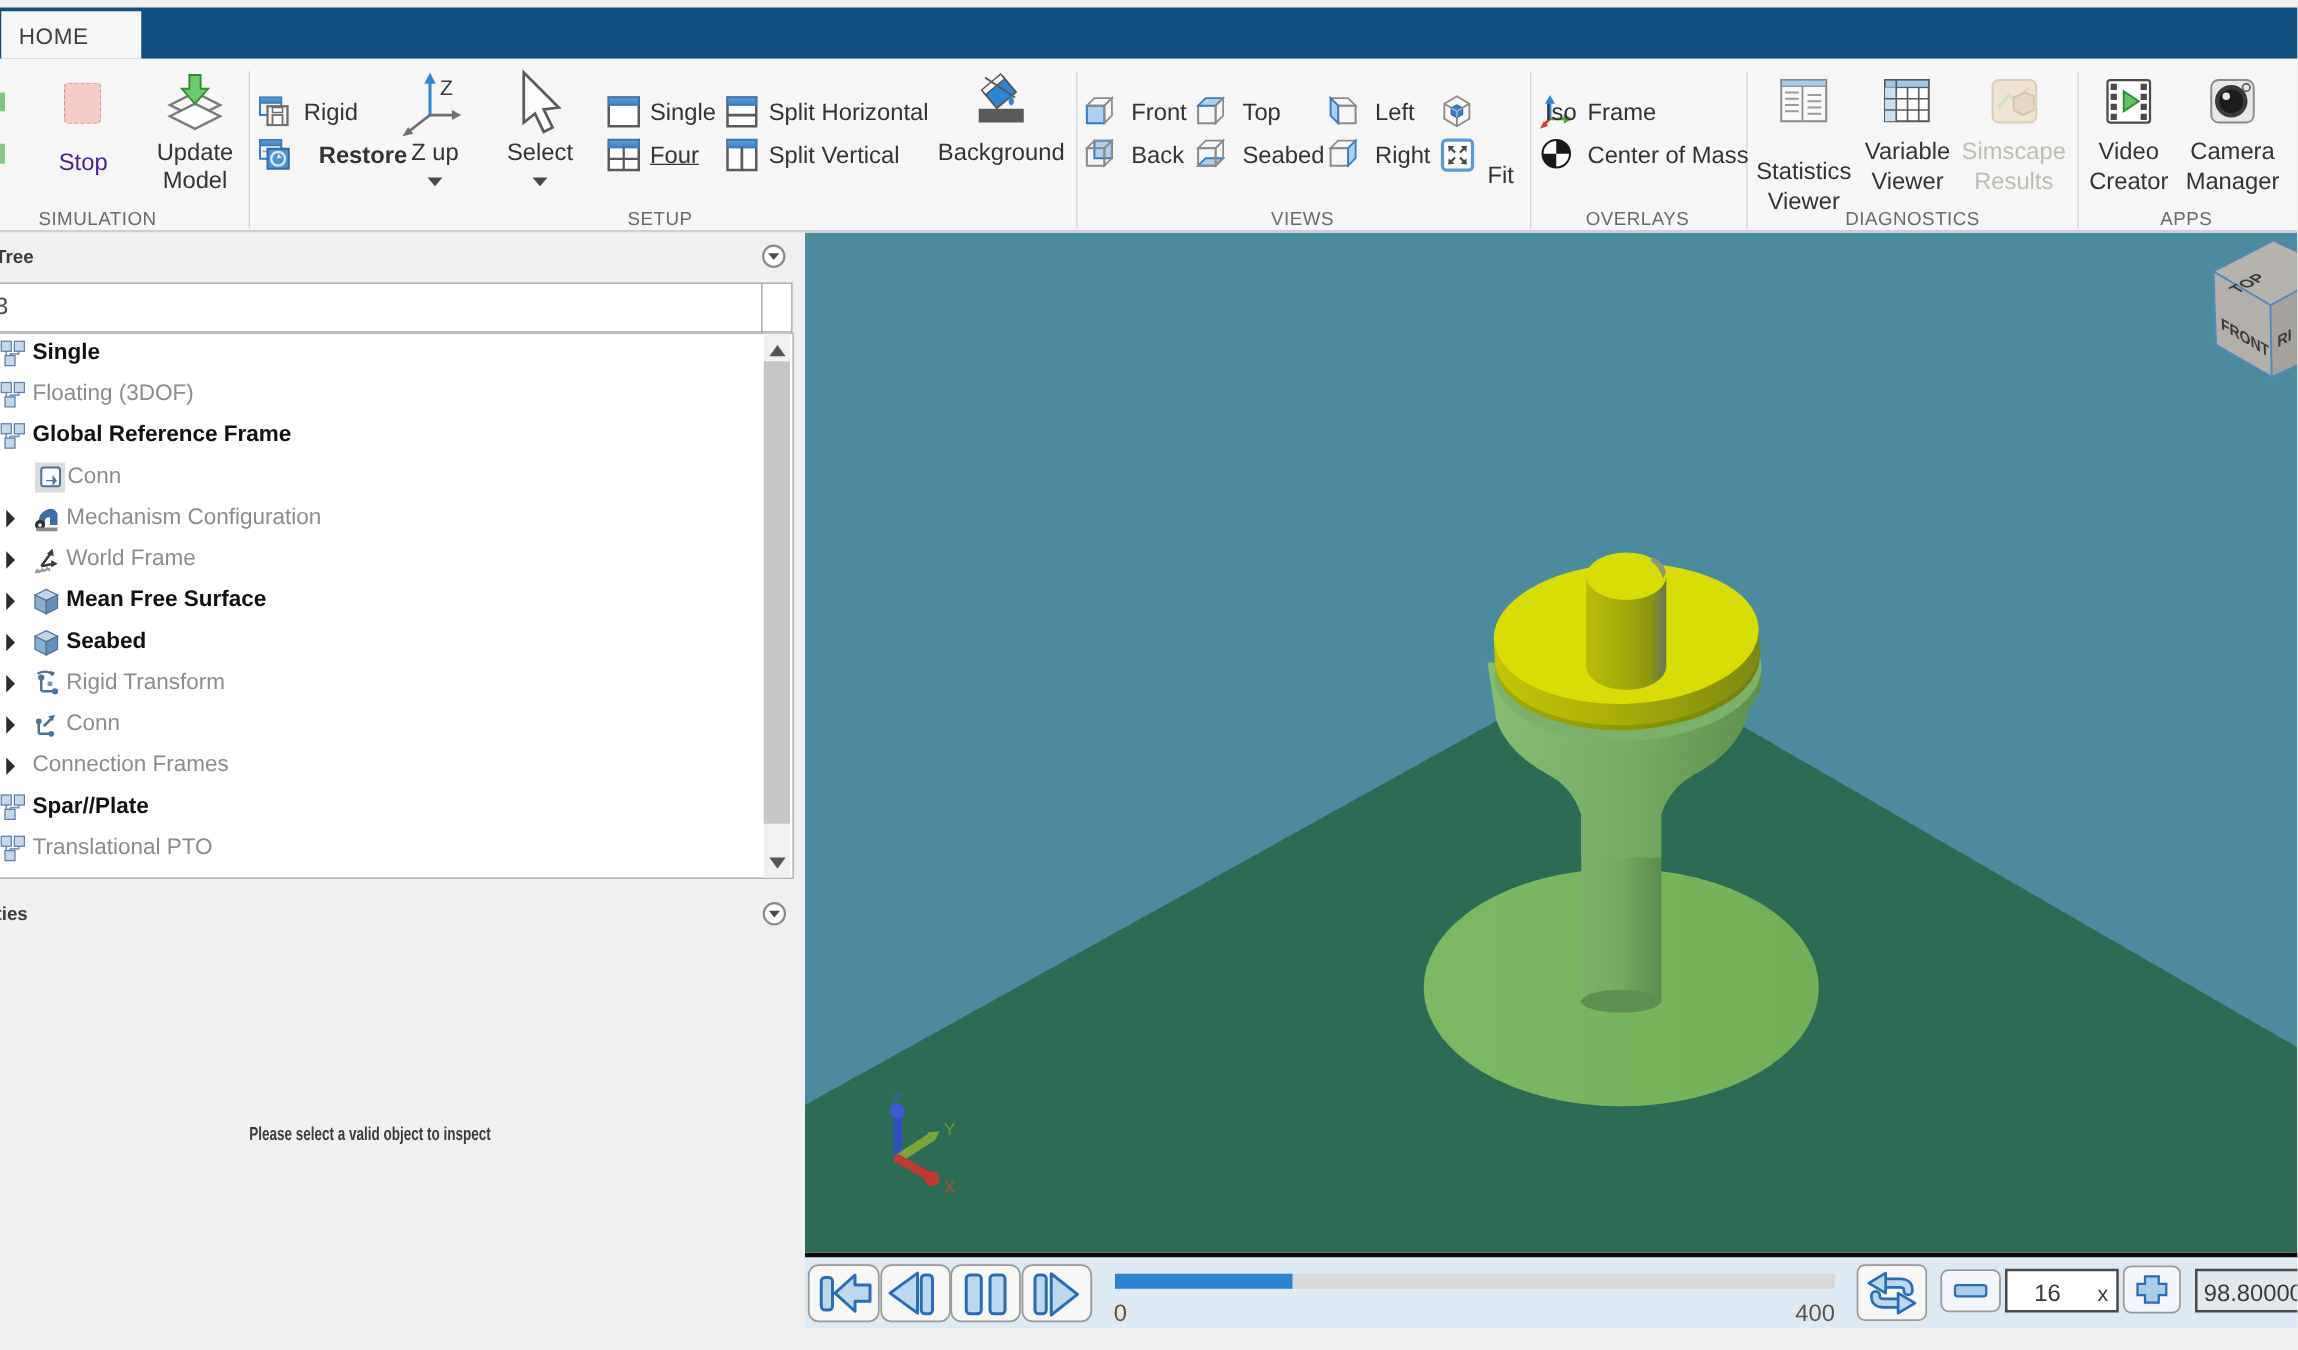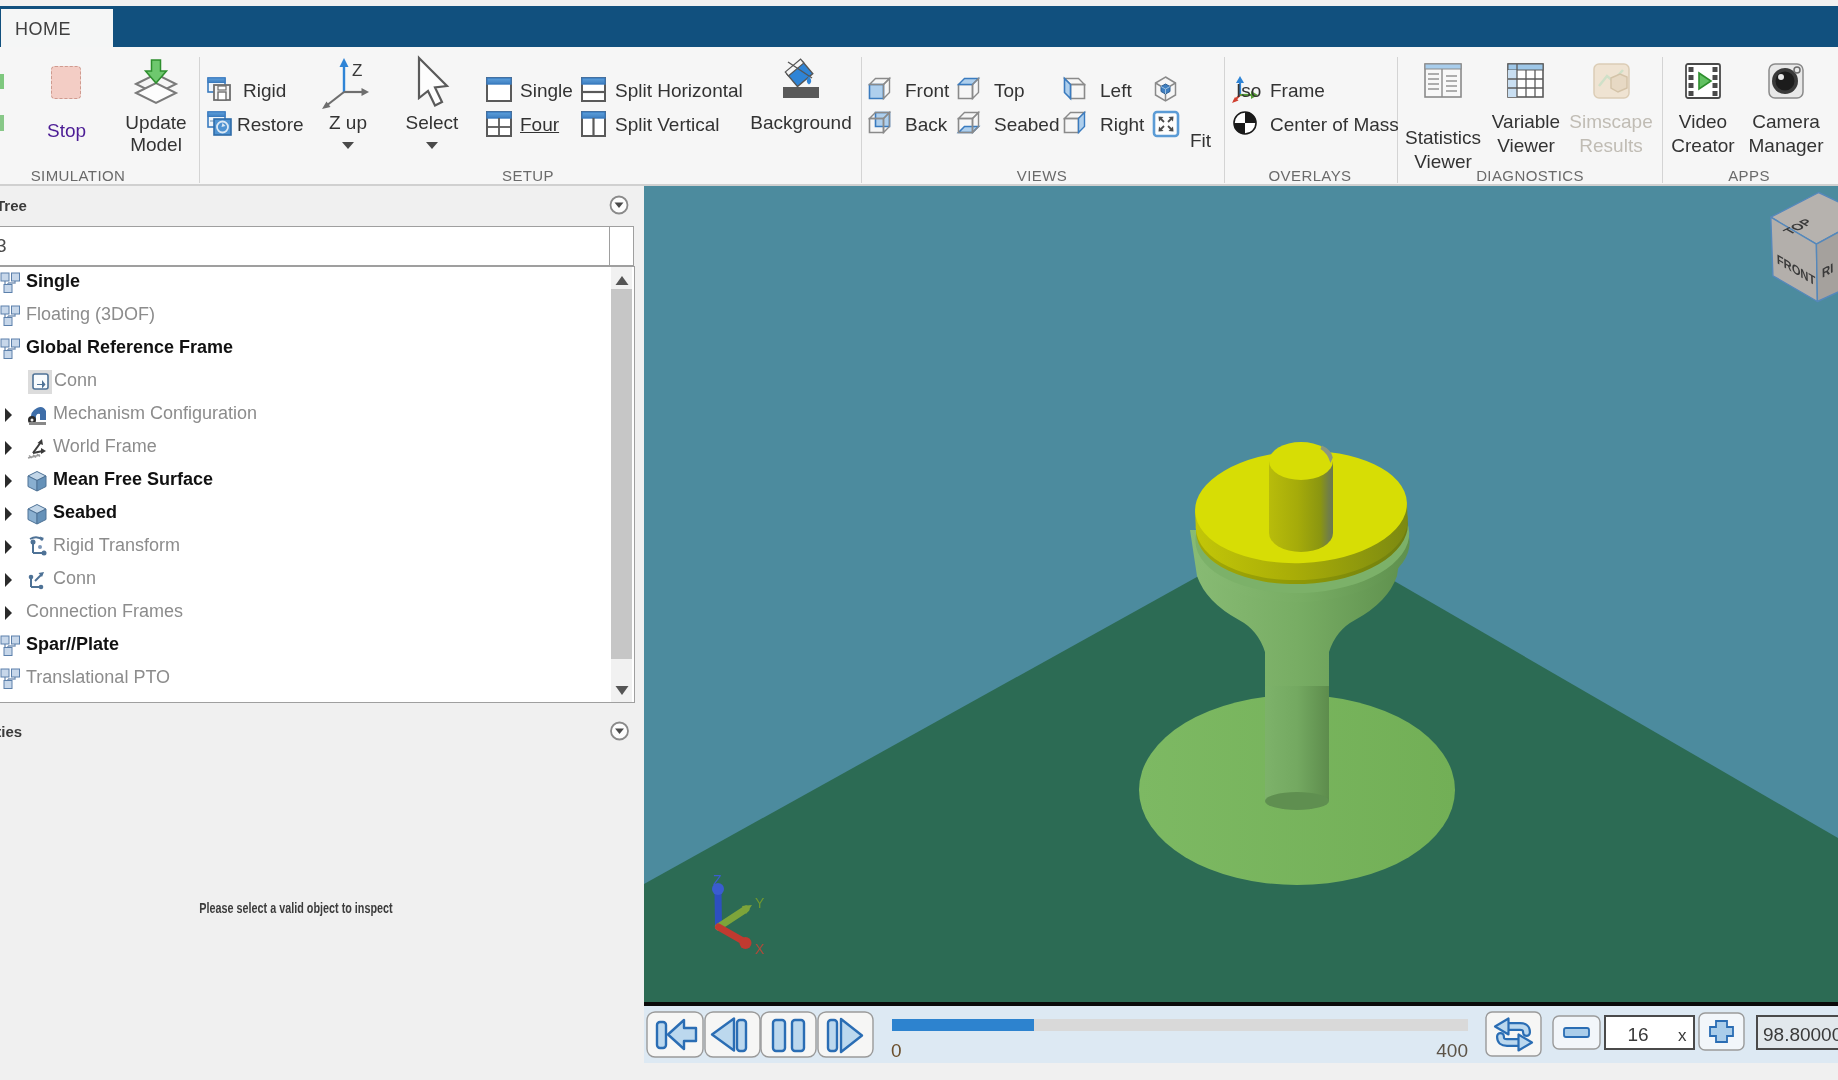--- a/index.html
+++ b/index.html
@@ -119,21 +119,21 @@
       <g transform="rotate(-40 800 74)">
         <rect x="790" y="66" width="20" height="16" fill="#2f84d6" stroke="#555" stroke-width="1.4"></rect>
         <rect x="790" y="63" width="20" height="5" fill="#f6f6f6" stroke="#555" stroke-width="1.2"></rect>
       </g>
       <line x1="788" y1="62" x2="812" y2="78" stroke="#555" stroke-width="1.4"></line>
       <path d="M809 76 q4.5 6 0 8.5 q-4.5 -2.5 0 -8.5" fill="#2f84d6"></path>
     </g>
   </svg>
 
   <div class="blbl" style="left:243px;top:80px;">Rigid</div>
-  <div class="blbl" style="left:237px;top:114px;">Restore</div>
+  <div class="blbl" style="left:255px;top:114px;font-weight:bold;">Restore</div>
   <div class="blbl" style="left:320px;top:112px;width:56px;text-align:center;">Z up</div>
   <div class="blbl" style="left:400px;top:112px;width:64px;text-align:center;">Select</div>
   <div class="blbl" style="left:520px;top:80px;">Single</div>
   <div class="blbl" style="left:520px;top:114px;text-decoration:underline;">Four</div>
   <div class="blbl" style="left:615px;top:80px;">Split Horizontal</div>
   <div class="blbl" style="left:615px;top:114px;">Split Vertical</div>
   <div class="blbl" style="left:745px;top:112px;width:112px;text-align:center;">Background</div>
 <svg class="abs" style="left:0;top:0;" width="1838" height="190" viewBox="0 0 1838 190">
 <g transform="translate(868,77)">
         <polygon points="1.5,7.5 15.5,7.5 15.5,21.5 1.5,21.5" fill="#aecfed" stroke="#3a7bbf" stroke-width="1.6"></polygon>

